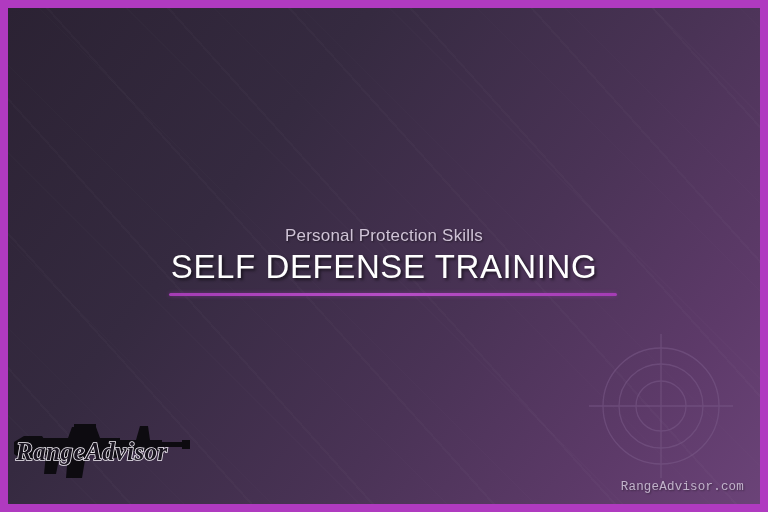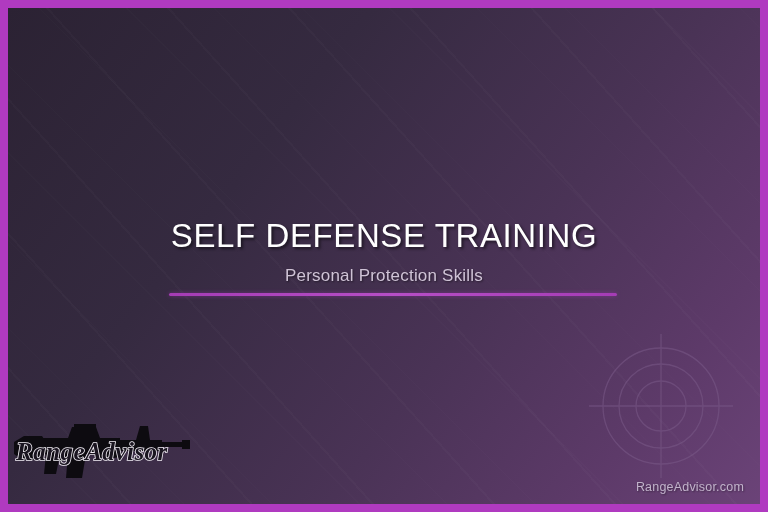--- a/index.html
+++ b/index.html
@@ -78,20 +78,21 @@
 
   
   #watermark{
     position:absolute;
     right:16px; bottom:10px;
     color:#c9bcd2;
     font-size:12.5px;
     letter-spacing:.2px;
     opacity:.92;
     text-shadow:1px 1px 2px rgba(0,0,0,.4);
+    font-family:Liberation Mono, monospace;
   }
 
   
   #logo{
     position:absolute;
     left:4px; bottom:22px;
     width:180px; height:62px;
   }
   #logo svg{ display:block; }
 </style>
@@ -108,22 +109,22 @@
         <circle cx="80" cy="80" r="25"></circle>
         <circle cx="80" cy="80" r="42"></circle>
         <circle cx="80" cy="80" r="58"></circle>
         <line x1="80" y1="8" x2="80" y2="152"></line>
         <line x1="8" y1="80" x2="152" y2="80"></line>
       </g>
     </svg>
   </div>
 
   <div id="titleblock">
+    <div id="subtitle">Personal Protection Skills</div>
     <div id="title">SELF DEFENSE TRAINING</div>
-    <div id="subtitle">Personal Protection Skills</div>
   </div>
   <div id="divider"></div>
 
   <div id="watermark">RangeAdvisor.com</div>
 
   <div id="logo">
     <svg width="180" height="62" viewBox="0 0 180 62" aria-hidden="true">
       <defs>
         <clipPath id="cp">
             <rect x="0" y="0" width="180" height="62"></rect>

